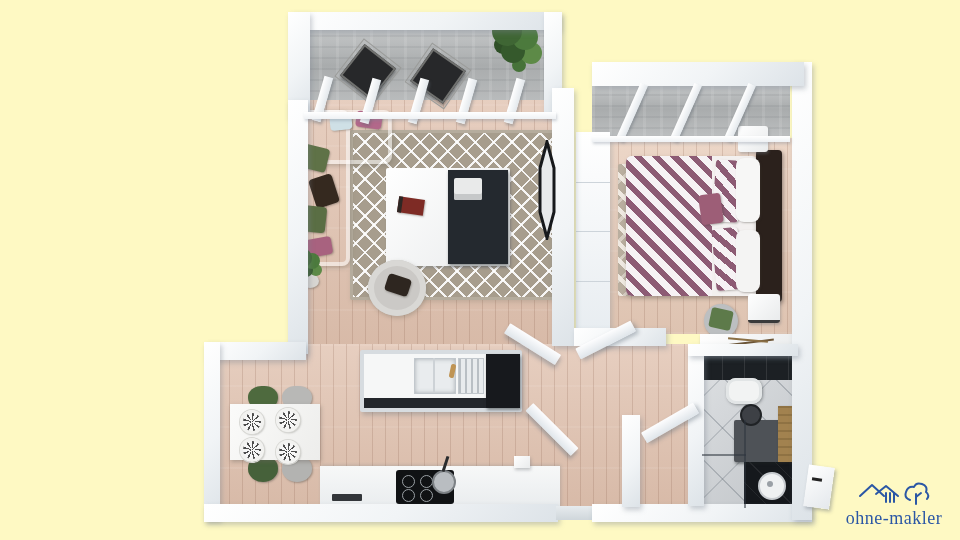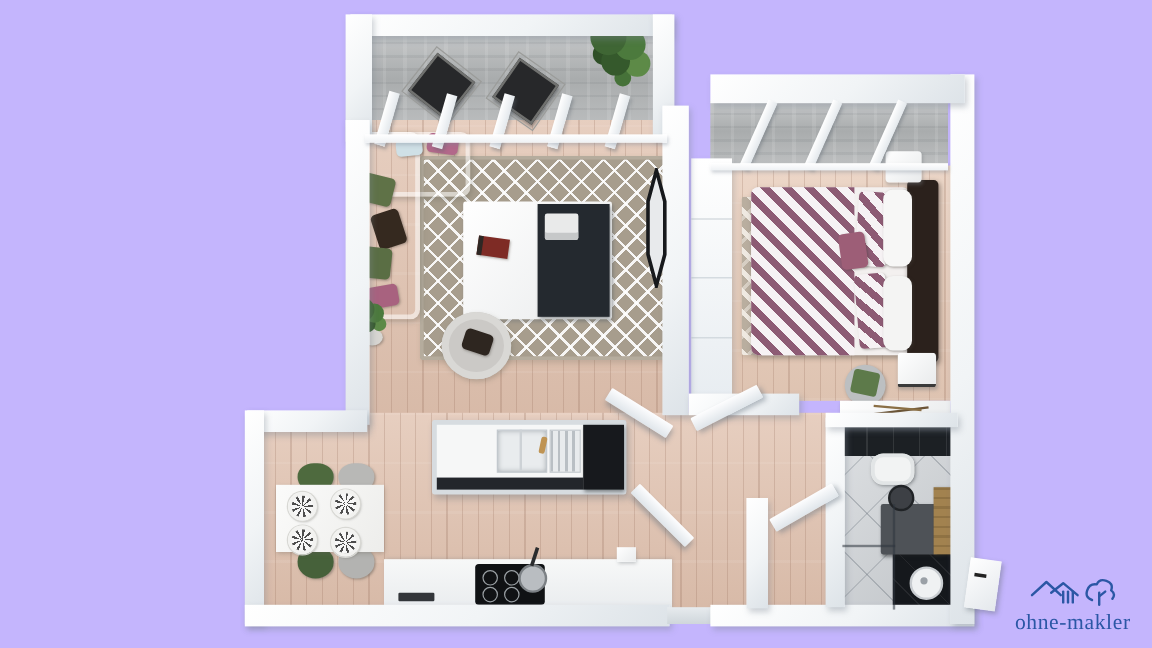--- a/index.html
+++ b/index.html
@@ -1,16 +1,16 @@
 <!DOCTYPE html>
 <html><head>
 <meta charset="utf-8">
 <style>
   html,body{margin:0;padding:0;background:#fff;}
-  .stage{position:relative;width:960px;height:540px;background:#c4b5fd;overflow:hidden;
+  .stage{position:relative;width:960px;height:540px;background:#fef9c3;overflow:hidden;
          font-family:"Liberation Sans",sans-serif;}
   .abs{position:absolute;}
   
   .wood{background-color:#e0c1ae;
     background-image:
       repeating-linear-gradient(90deg, rgba(139,98,79,.22) 0 1px, rgba(0,0,0,0) 1px 13px),
       repeating-linear-gradient(0deg, rgba(255,255,255,.07) 0 2px, rgba(0,0,0,0) 2px 41px),
       linear-gradient(180deg, rgba(255,255,255,.22), rgba(0,0,0,.04));}
   .wood-bed{background-color:#e7cbb8;}
   .concrete{background:linear-gradient(180deg,#c6c8c9 0%,#a9acad 45%,#bfc1c2 100%);

